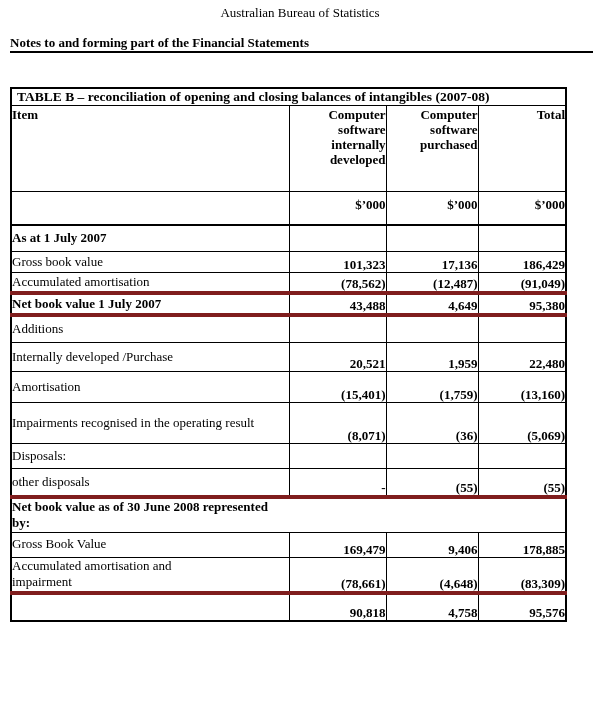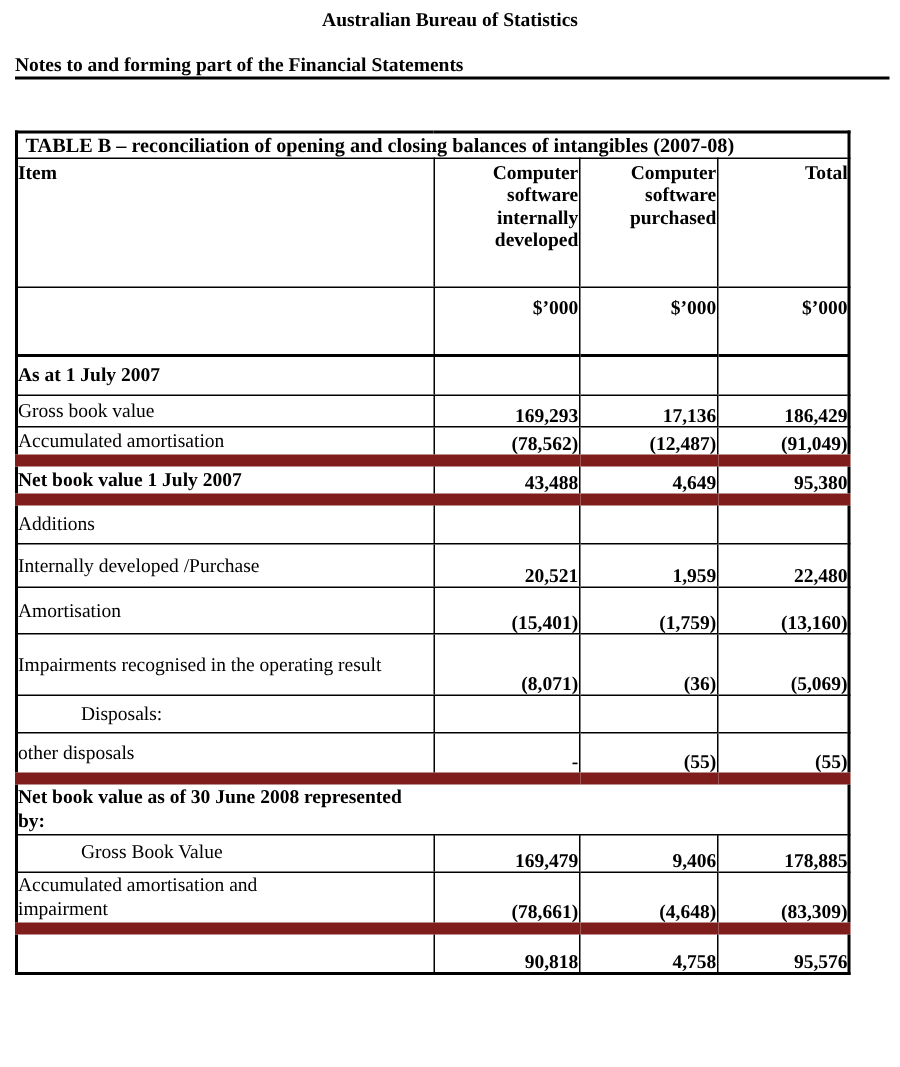--- a/index.html
+++ b/index.html
@@ -5,21 +5,21 @@
   html, body { margin: 0; padding: 0; background: #ffffff; }
   body {
     width: 600px; height: 711px;
     font-family: "Liberation Serif", "DejaVu Serif", serif;
     color: #000;
   }
   .page { position: relative; width: 600px; height: 711px; background: #fff; overflow: hidden; }
 
   .org-title {
     position: absolute; top: 5px; left: 0; width: 600px;
-    text-align: center; font-weight: bold; font-size: 13px;
+    text-align: center; font-weight: normal; font-size: 13px;
   }
   .section-head {
     position: absolute; top: 35px; left: 10px;
     font-weight: bold; font-size: 13px;
   }
   .heading-rule {
     position: absolute; top: 51px; left: 10px; width: 583px;
     border-top: 2px solid #000; height: 0;
   }
 
@@ -42,34 +42,34 @@
   }
   .bold-lbl { font-weight: bold; margin-top: 27px; }
 
   tr.t-title td {
     height: 14px; font-weight: bold; font-size: 13.5px;
     padding-left: 5px; white-space: nowrap; vertical-align: middle;
   }
   tr.t-head td { height: 84px; vertical-align: top; font-weight: bold; padding-top: 1px; }
   tr.t-head td.num { padding-bottom: 0; line-height: 15px; }
   tr.t-units td { height: 24px; vertical-align: middle; border-bottom: 2px solid #000; }
-  tr.t-units td.num { padding-bottom: 20px; }
+  tr.t-units td.num { padding-bottom: 8px; }
 
   tr.h18 td { height: 18px; }
   tr.h20 td { height: 20px; }
-  tr.h24 td { height: 24px; padding-left: 42px; }
+  tr.h24 td { height: 24px; }
   tr.h25 td { height: 25px; }
   tr.h26 td { height: 26px; }
   tr.h28 td { height: 28px; }
   tr.h30 td { height: 30px; }
   tr.h32 td { height: 32px; }
   tr.h33 td { height: 33px; }
   tr.h40 td { height: 40px; margin-top: 26px; }
 
-  tr.bb2 td { border-bottom: 8px solid #7f1d1d; }
+  tr.bb2 td { border-bottom: 4px solid #7f1d1d; }
 
   .wrap250 { display: inline-block; max-width: 250px; }
   .wrap215 { display: inline-block; max-width: 215px; }
   .wrap265 { display: inline-block; max-width: 265px; }
 </style>
 </head>
 <body>
 
 <div class="page">
 
@@ -106,21 +106,21 @@
 
     <tr class="h25 cols">
       <td class="lbl bold-lbl">As at 1 July 2007</td>
       <td class="num"></td>
       <td class="num"></td>
       <td class="num"></td>
     </tr>
 
     <tr class="h20 cols">
       <td class="lbl">Gross book value</td>
-      <td class="num">169,293</td>
+      <td class="num">101,323</td>
       <td class="num">17,136</td>
       <td class="num">186,429</td>
     </tr>
 
     <tr class="h18 bb2 cols">
       <td class="lbl">Accumulated amortisation</td>
       <td class="num">(78,562)</td>
       <td class="num">(12,487)</td>
       <td class="num">(91,049)</td>
     </tr>

